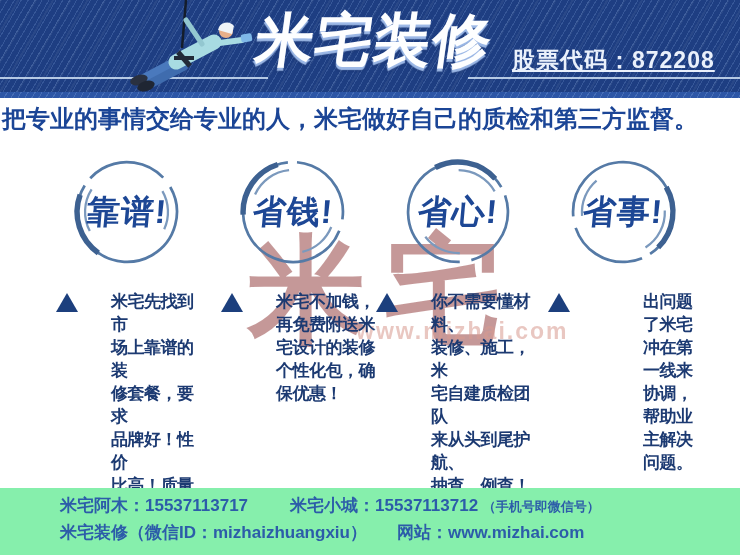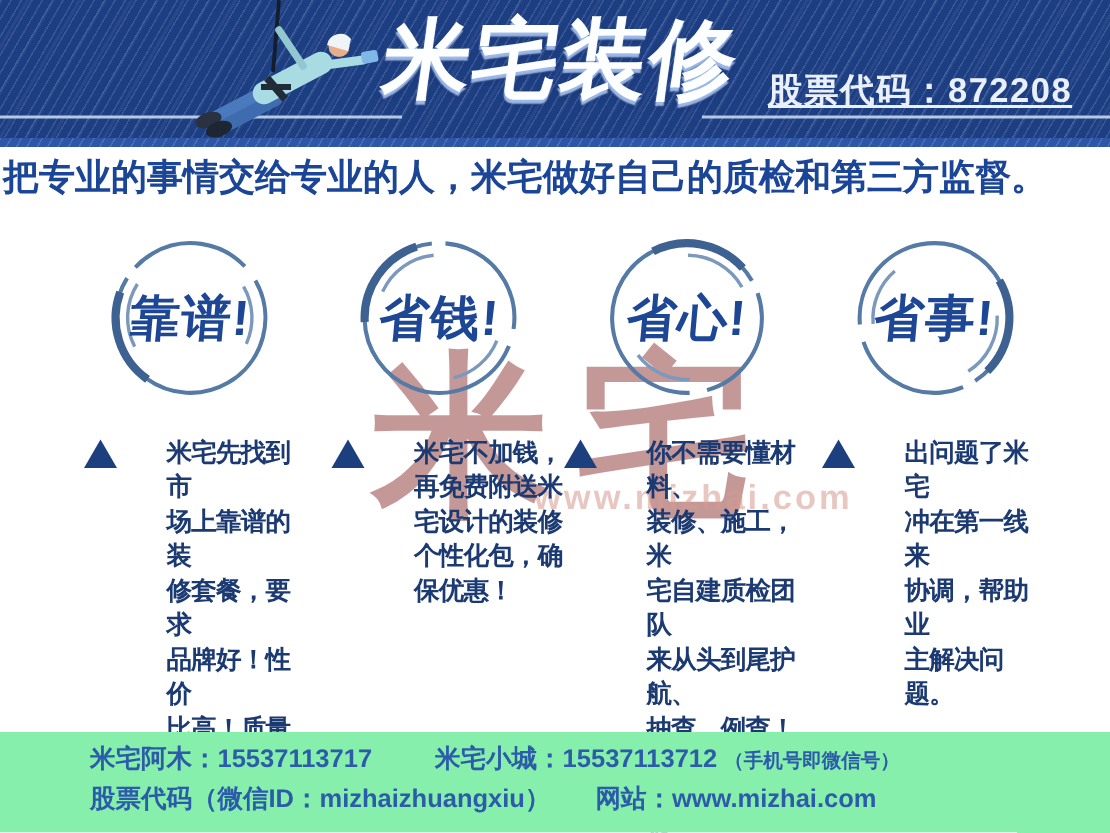--- a/index.html
+++ b/index.html
@@ -55,21 +55,21 @@
   .badge.b1{left:68px;}  .badge.b2{left:234px;}
   .badge.b3{left:399px;} .badge.b4{left:564px;}
   .badge.b2 svg{transform:rotate(52deg);}
   .badge.b3 svg{transform:rotate(118deg);}
   .badge.b4 svg{transform:rotate(205deg);}
   
   .feature{position:absolute;top:290px;display:flex;align-items:flex-start;}
   .feature.f1{left:56px;width:152px;}
   .feature.f2{left:221px;width:156px;}
   .feature.f3{left:376px;width:162px;}
-  .feature.f4{left:548px;width:150px;}
+  .feature.f4{left:548px;width:150px;gap:40px;}
   .tri{
     width:0;height:0;flex:0 0 auto;margin:3px 6px 0 0;
     border-left:11px solid transparent;border-right:11px solid transparent;
     border-bottom:19px solid #1c3f7d;
   }
   .feature .desc{
     font-size:17px;line-height:23px;font-weight:700;color:#1c3a72;
     white-space:pre-line;letter-spacing:-0.5px;margin-left:27px;
   }
   
@@ -207,17 +207,17 @@
 协调，帮助业
 主解决问题。</span>
   </div>
 
   <div class="footer">
     <div class="row row1">
       <span>米宅阿木：15537113717</span><span class="gap-a"></span><span>米宅小城：15537113712</span>
       <span class="note">（手机号即微信号）</span>
     </div>
     <div class="row row2">
-      <span>股票代码（微信ID：mizhaizhuangxiu）</span><span class="gap-b"></span><span>网站：www.mizhai.com</span>
+      <span>米宅装修（微信ID：mizhaizhuangxiu）</span><span class="gap-b"></span><span>网站：www.mizhai.com</span>
     </div>
   </div>
 
 </div>
 
 </body></html>

